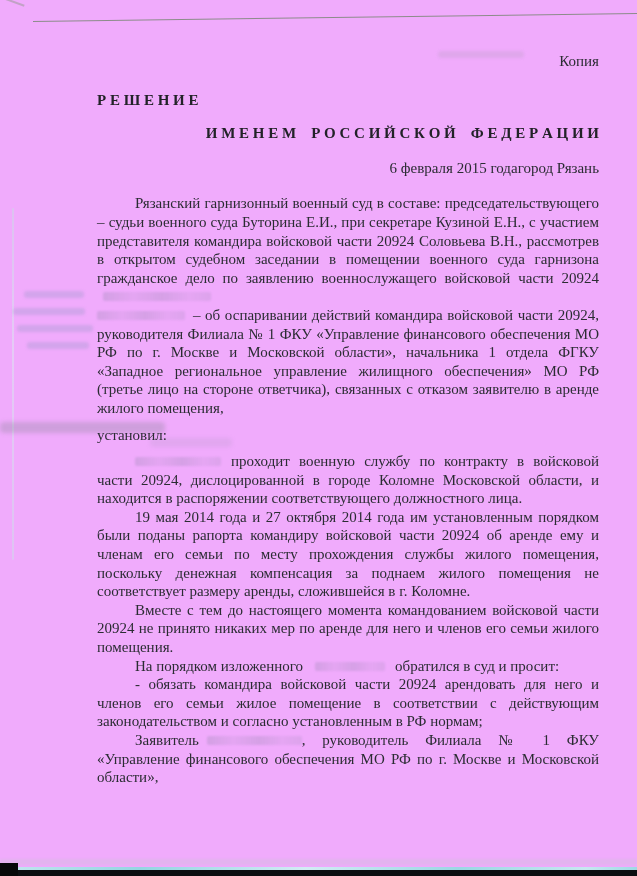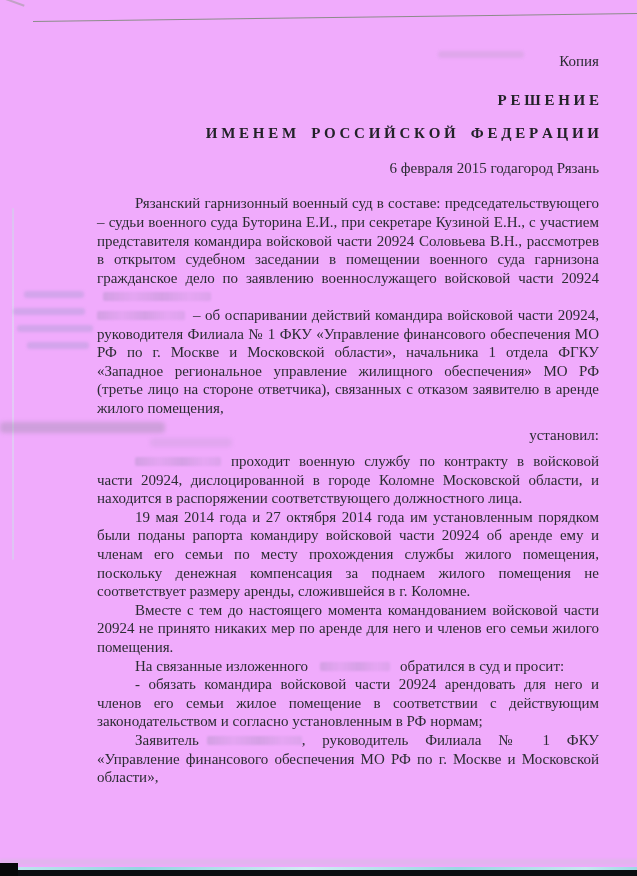--- a/index.html
+++ b/index.html
@@ -16,21 +16,21 @@
   .content {
     position: absolute;
     left: 97px;
     top: 52px;
     width: 502px;
     font-size: 15px;
     line-height: 18.6px;
   }
   .copy-label { text-align: right; }
   .title {
-    text-align: right;
+    text-align: left;
     font-weight: bold;
     margin-top: 20px;
     white-space: pre;
     color: #222228;
   }
   .subtitle {
     text-align: right;
     font-weight: bold;
     margin-top: 15px;
     white-space: pre;
@@ -41,21 +41,21 @@
     justify-content: flex-end;
     margin-top: 16px;
   }
   .para {
     margin: 0;
     text-align: justify;
   }
   .indent { text-indent: 38px; }
   .first-para { margin-top: 17px; }
   .established {
-    text-align: right;
+    text-align: left;
     margin: 8px 0 8px 0;
   }
   
   .redact {
     display: inline-block;
     height: 9px;
     border-radius: 2px;
     background: linear-gradient(90deg,
       rgba(110,120,145,0.22), rgba(95,105,130,0.08) 28%,
       rgba(110,120,145,0.20) 55%, rgba(95,105,130,0.07) 80%,
@@ -183,21 +183,21 @@
     <p class="para"><span class="redact r-intro-start"></span><span>– об оспаривании действий командира войсковой части 20924, руководителя Филиала № 1 ФКУ «Управление финансового обеспечения МО РФ по г. Москве и Московской области», начальника 1 отдела ФГКУ «Западное региональное  управление жилищного обеспечения» МО РФ (третье лицо на стороне ответчика), связанных с отказом заявителю  в аренде  жилого помещения,</span></p>
 
     <div class="established">установил:</div>
 
     <p class="para indent"><span class="redact r-service"></span><span>проходит военную службу по контракту в войсковой части 20924, дислоцированной в городе Коломне Московской области, и находится в распоряжении соответствующего должностного лица.</span></p>
 
     <p class="para indent">19 мая 2014 года и 27 октября 2014 года им установленным порядком были поданы рапорта командиру войсковой части 20924 об аренде ему и членам его семьи по месту прохождения службы жилого помещения, поскольку денежная компенсация за поднаем жилого помещения не соответствует размеру аренды, сложившейся в г. Коломне.</p>
 
     <p class="para indent">Вместе с тем до настоящего момента командованием войсковой части 20924 не принято никаких мер по аренде для него и членов его семьи жилого помещения.</p>
 
-    <p class="para indent"><span>На связанные изложенного</span><span class="redact r-request"></span><span>обратился в суд и просит:</span></p>
+    <p class="para indent"><span>На порядком изложенного</span><span class="redact r-request"></span><span>обратился в суд и просит:</span></p>
 
 
     <p class="para indent">- обязать командира войсковой части 20924 арендовать для  него и членов его семьи жилое помещение в соответствии с действующим законодательством и согласно установленным в РФ нормам;</p>
 
 
     <p class="para indent"><span>Заявитель</span><span class="redact r-applicant"></span><span>, руководитель Филиала № 1 ФКУ «Управление финансового обеспечения МО РФ по г. Москве и Московской области»,</span></p>
 
   </div>
 
   <div class="bottom-gray-strip"></div>

